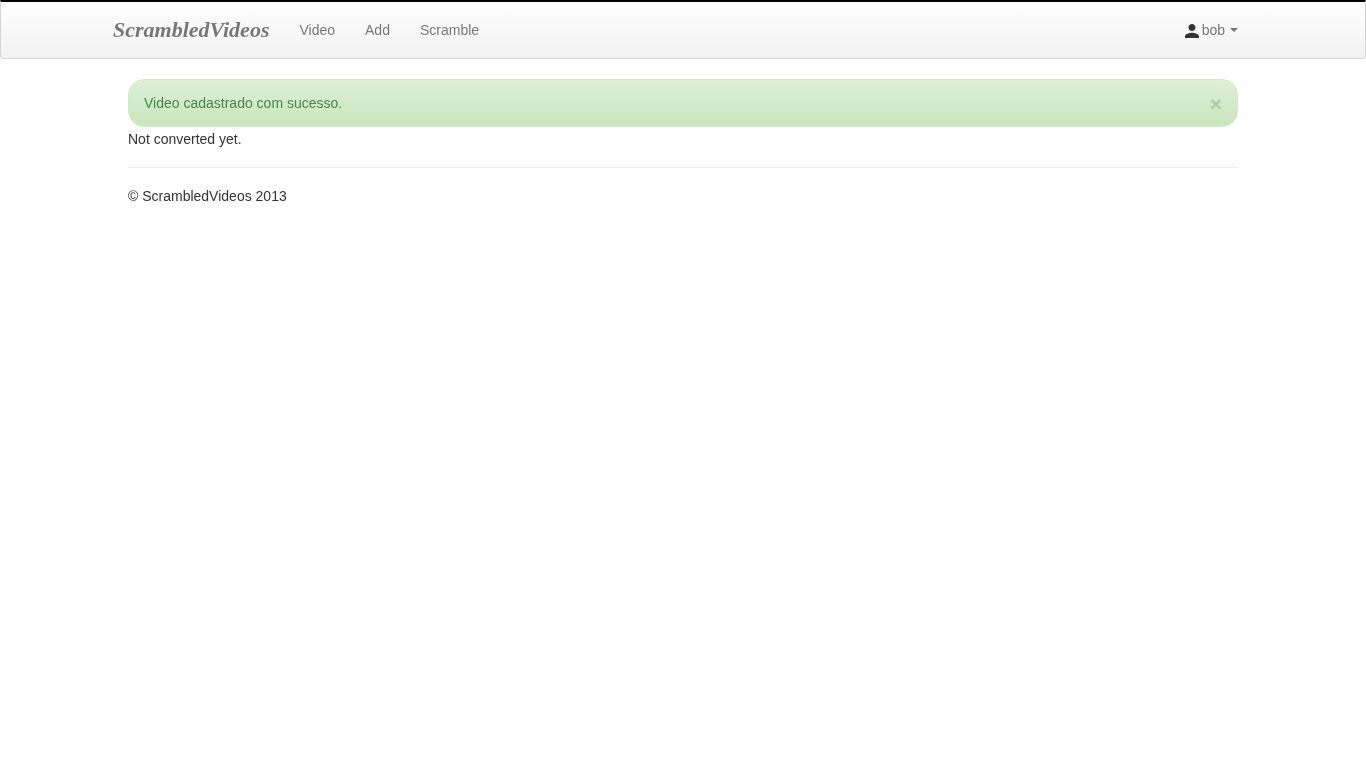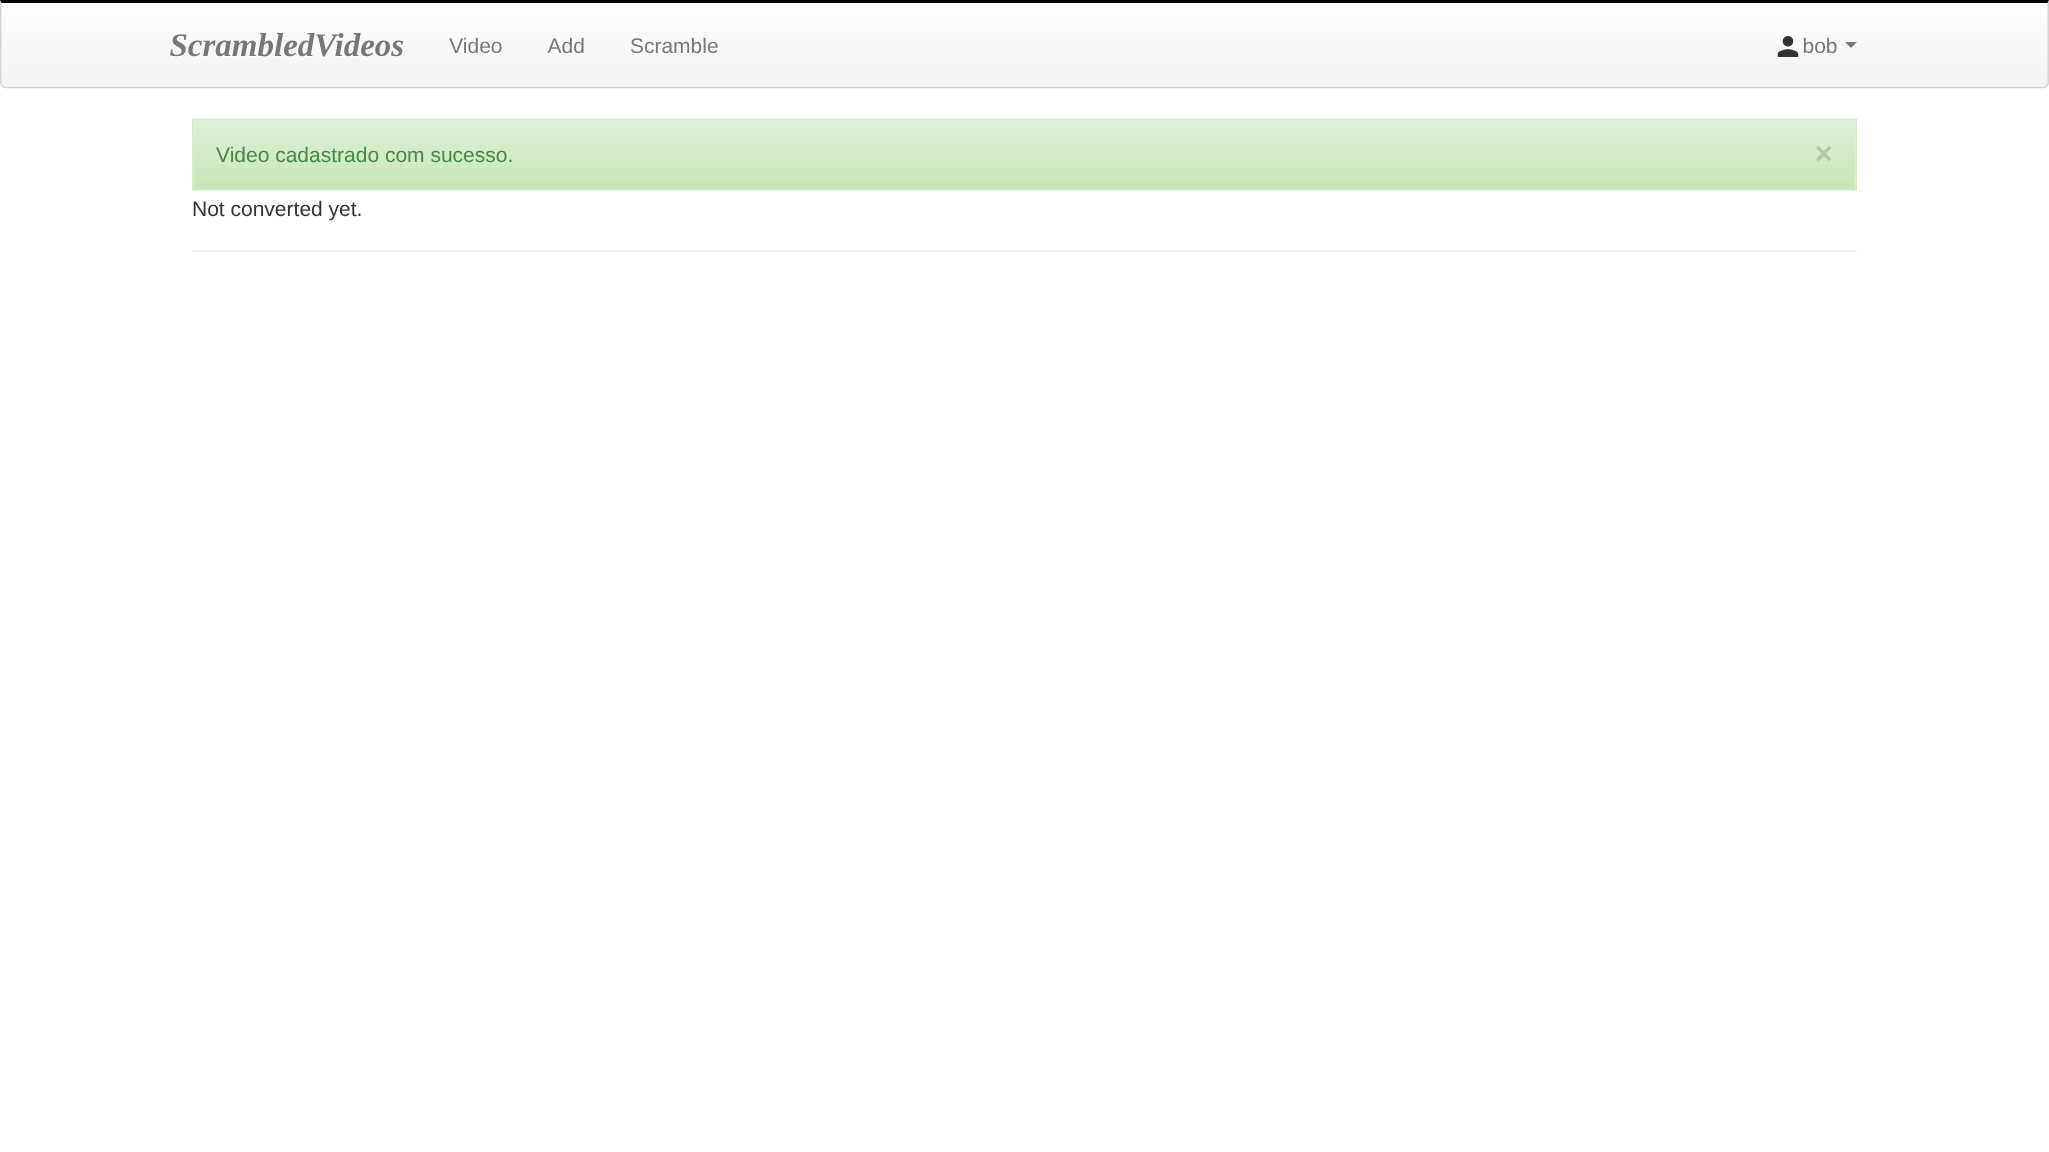--- a/index.html
+++ b/index.html
@@ -92,21 +92,21 @@
     }
     .container {
       width: 1140px;
       margin: 0 auto;
       padding: 0 15px;
     }
     .alert {
       margin-top: 20px;
       padding: 15px 35px 15px 15px;
       border: 1px solid #d6e9c6;
-      border-radius: 0;
+      border-radius: 16px;
       background: linear-gradient(to bottom, #dff0d8 0%, #c8e5bc 100%);
       color: #468847;
       position: relative;
     }
     .alert-close {
       position: absolute;
       right: 15px;
       top: 50%;
       transform: translateY(-50%);
       background: none;
@@ -170,13 +170,16 @@
     <span>Video cadastrado com sucesso.</span>
     <button class="alert-close">×</button>
   </div>
 
   <div class="main-content">
     <p>Not converted yet.</p>
   </div>
 
   <hr>
 
+  <div class="footer">
+    <p>© ScrambledVideos 2013</p>
+  </div>
 </div>
 
 </body></html>

